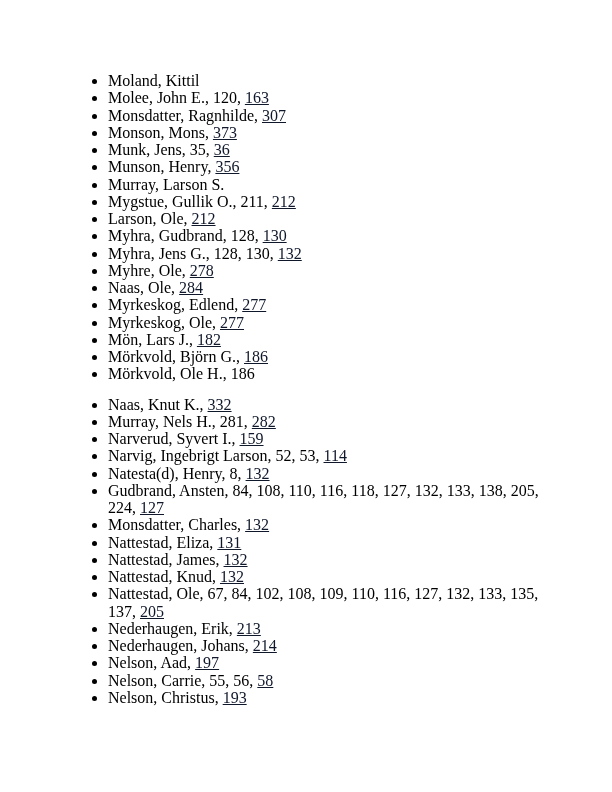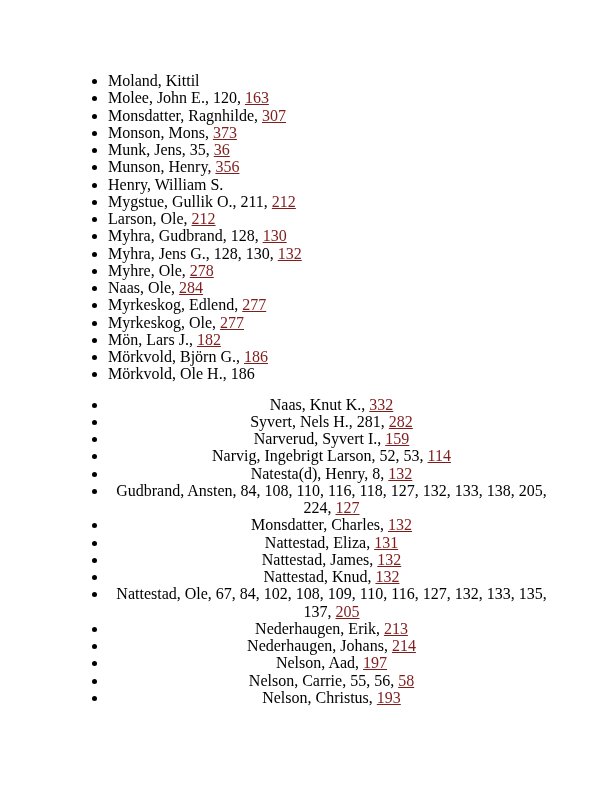--- a/index.html
+++ b/index.html
@@ -23,59 +23,58 @@
     margin: 0;
     padding: 0 0 0 36px;
     margin-left: 72px;
     width: 447px;
   }
   ul.index-list.first {
     margin-top: 72px;
   }
   ul.index-list.second {
     margin-top: 13px;
-    text-align: center;
   }
   ul.index-list li {
     margin: 0;
     padding: 0;
   }
   .pg {
-    color: #7f1d1d;
+    color: #0f172a;
     text-decoration: underline;
     cursor: pointer;
   }
 </style>
 </head>
 <body>
 
 <div class="page">
   <ul class="index-list first">
       <li><span>Moland, Kittil</span></li>
       <li><span>Molee, John E., 120, </span><a class="pg">163</a></li>
       <li><span>Monsdatter, Ragnhilde, </span><a class="pg">307</a></li>
       <li><span>Monson, Mons, </span><a class="pg">373</a></li>
       <li><span>Munk, Jens, 35, </span><a class="pg">36</a></li>
       <li><span>Munson, Henry, </span><a class="pg">356</a></li>
-      <li><span>Henry, William S.</span></li>
+      <li><span>Murray, Larson S.</span></li>
       <li><span>Mygstue, Gullik O., 211, </span><a class="pg">212</a></li>
       <li><span>Larson, Ole, </span><a class="pg">212</a></li>
       <li><span>Myhra, Gudbrand, 128, </span><a class="pg">130</a></li>
       <li><span>Myhra, Jens G., 128, 130, </span><a class="pg">132</a></li>
       <li><span>Myhre, Ole, </span><a class="pg">278</a></li>
       <li><span>Naas, Ole, </span><a class="pg">284</a></li>
       <li><span>Myrkeskog, Edlend, </span><a class="pg">277</a></li>
       <li><span>Myrkeskog, Ole, </span><a class="pg">277</a></li>
       <li><span>Mön, Lars J., </span><a class="pg">182</a></li>
       <li><span>Mörkvold, Björn G., </span><a class="pg">186</a></li>
       <li><span>Mörkvold, Ole H., 186</span></li>
     </ul>
   <ul class="index-list second">
       <li><span>Naas, Knut K., </span><a class="pg">332</a></li>
-      <li><span>Syvert, Nels H., 281, </span><a class="pg">282</a></li>
+      <li><span>Murray, Nels H., 281, </span><a class="pg">282</a></li>
       <li><span>Narverud, Syvert I., </span><a class="pg">159</a></li>
       <li><span>Narvig, Ingebrigt Larson, 52, 53, </span><a class="pg">114</a></li>
       <li><span>Natesta(d), Henry, 8, </span><a class="pg">132</a></li>
       <li><span>Gudbrand, Ansten, 84, 108, 110, 116, 118, 127, 132, 133, 138, 205, 224, </span><a class="pg">127</a></li>
       <li><span>Monsdatter, Charles, </span><a class="pg">132</a></li>
       <li><span>Nattestad, Eliza, </span><a class="pg">131</a></li>
       <li><span>Nattestad, James, </span><a class="pg">132</a></li>
       <li><span>Nattestad, Knud, </span><a class="pg">132</a></li>
       <li><span>Nattestad, Ole, 67, 84, 102, 108, 109, 110, 116, 127, 132, 133, 135, 137, </span><a class="pg">205</a></li>
       <li><span>Nederhaugen, Erik, </span><a class="pg">213</a></li>

